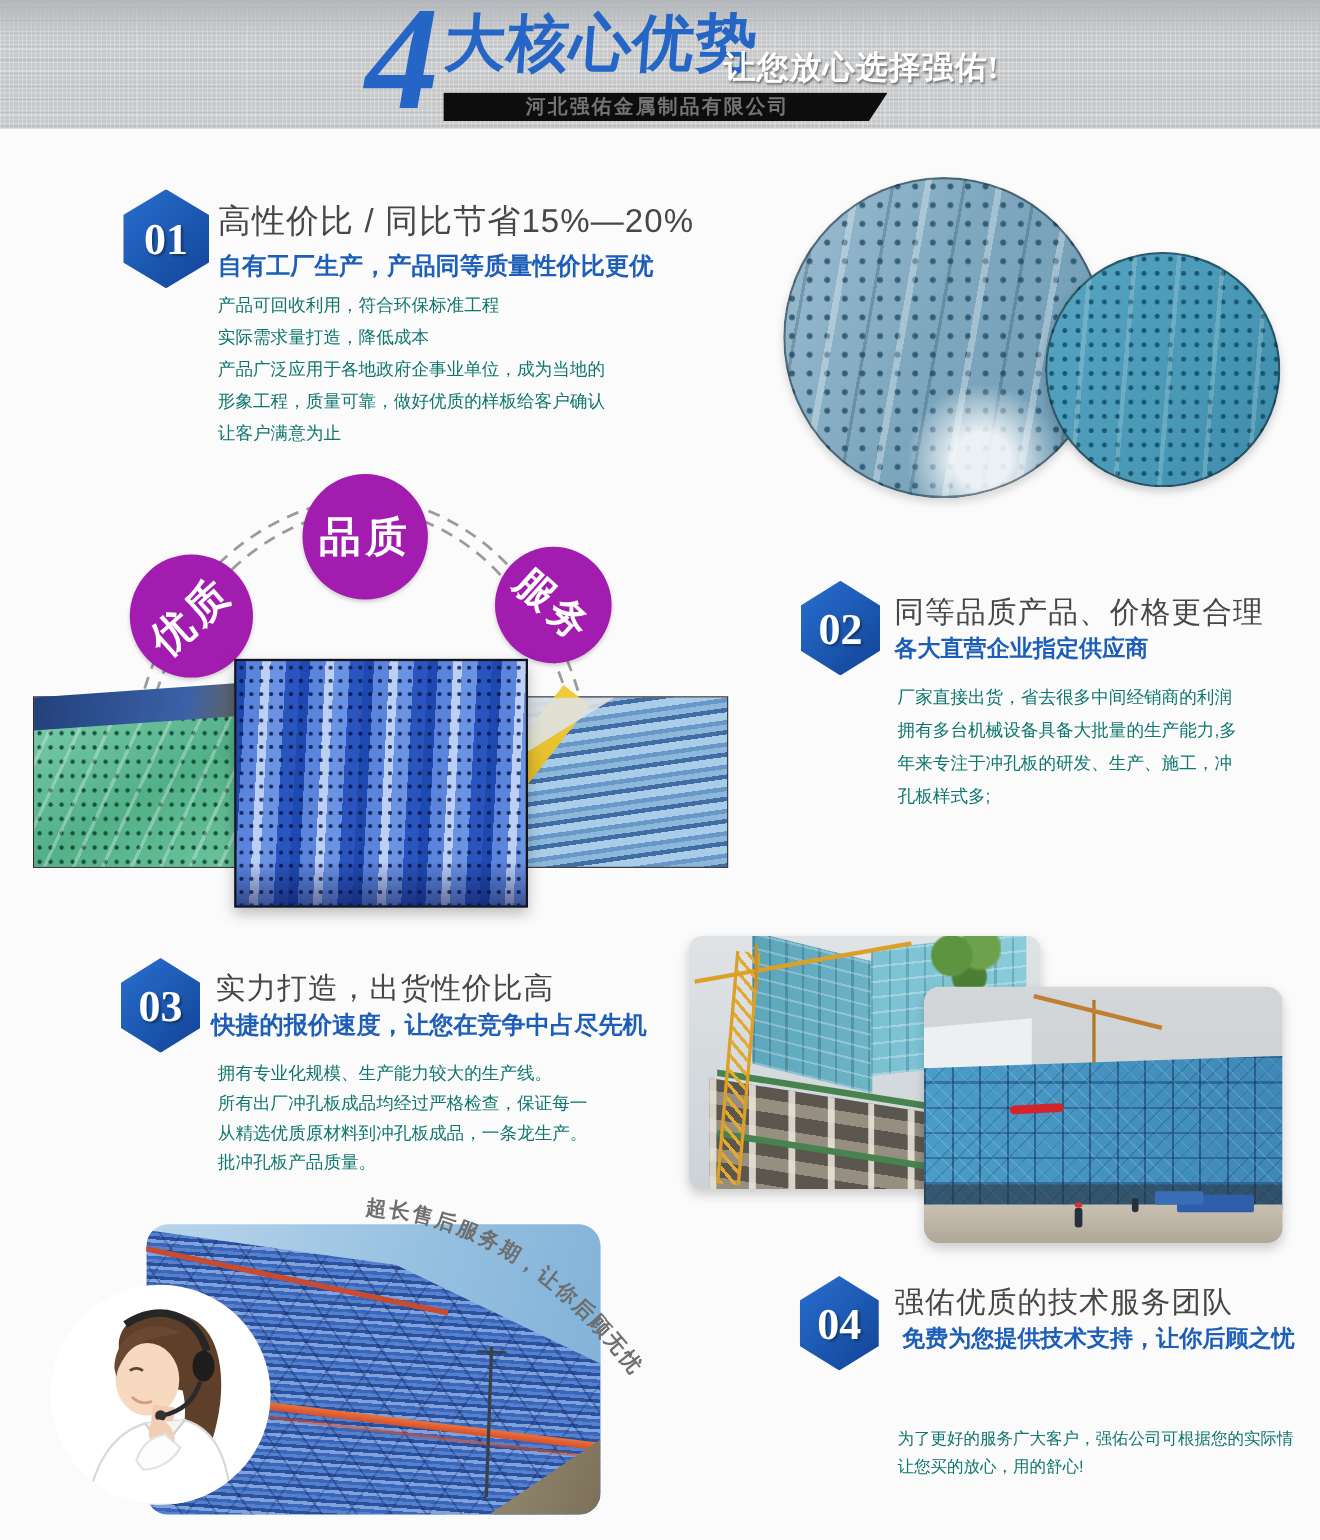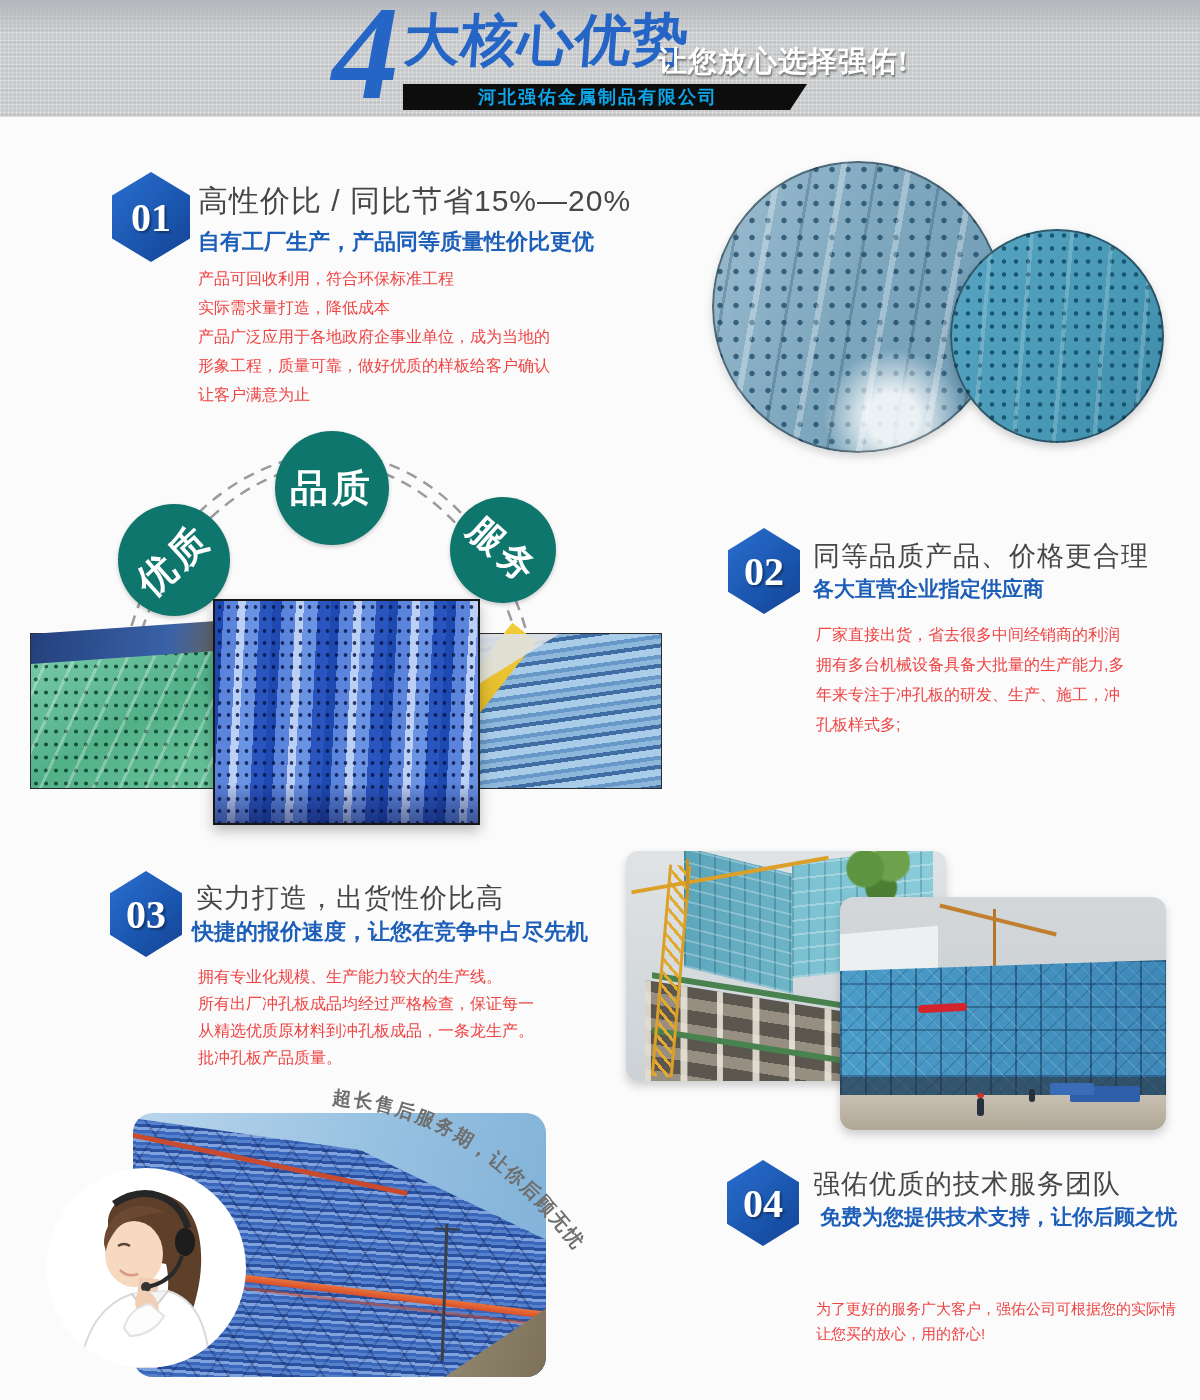--- a/index.html
+++ b/index.html
@@ -17,37 +17,37 @@
   .big4{position:absolute;left:332px;top:-14px;font-family:"Liberation Serif",serif;
     font-size:134px;font-weight:bold;font-style:italic;line-height:1;letter-spacing:-4px;}
   .hd-title{position:absolute;left:404px;top:12px;font-family:"Liberation Serif",serif;
     font-size:56px;font-weight:bold;line-height:1;letter-spacing:1px;transform:skewX(-4deg);}
   .hd-slogan{position:absolute;left:658px;top:42px;font-family:"Liberation Serif",serif;
     font-size:29px;font-weight:bold;color:#ffffff;letter-spacing:1px;
     text-shadow:1px 2px 2px rgba(40,40,40,.55);}
   .hd-bar{position:absolute;left:403px;top:84px;width:404px;height:26px;background:#0d0d0d;
     clip-path:polygon(0 0,100% 0,calc(100% - 17px) 100%,0 100%);
     display:flex;align-items:center;justify-content:center;}
-  .hd-bar span{color:#0ea5e9;font-size:18px;font-weight:bold;letter-spacing:2px;padding-right:14px;}
+  .hd-bar span{color:#737373;font-size:18px;font-weight:bold;letter-spacing:2px;padding-right:14px;}
 
   
   .hex{position:absolute;width:72px;height:86px;
     background:linear-gradient(135deg,#2a6fd0 0%,#1b57b0 55%,#134394 100%);
     clip-path:polygon(50% 0,100% 26%,100% 74%,50% 100%,0 74%,0 26%);
     display:flex;align-items:center;justify-content:center;}
   .hex span{font-family:"Liberation Serif",serif;font-weight:bold;font-size:40px;color:#fff;
     text-shadow:2px 2px 2px rgba(0,0,0,.35);}
   .hex01{left:112px;top:172px;width:78px;height:90px;}
   .hex02{left:728px;top:528px;}
   .hex03{left:110px;top:871px;}
   .hex04{left:727px;top:1160px;}
 
   .adv-title{position:absolute;font-size:29px;font-weight:normal;color:#474747;white-space:nowrap;letter-spacing:1px;}
   .adv-sub{position:absolute;font-family:"Liberation Serif",serif;font-size:22px;font-weight:bold;white-space:nowrap;}
-  .adv-body{position:absolute;font-size:16px;color:#ef4444;}
+  .adv-body{position:absolute;font-size:16px;color:#0f766e;}
   .adv-body div{white-space:nowrap;}
 
   .t01{left:198px;top:181px;font-size:30px;}
   .s01{left:198px;top:227px;}
   .b01{left:198px;top:264px;line-height:29px;}
 
   .t02{left:813px;top:538px;font-size:27px;}
   .s02{left:813px;top:575px;font-size:21px;}
   .b02{left:816px;top:620px;line-height:30px;}
 
@@ -71,21 +71,21 @@
     box-shadow:inset 0 0 0 2px rgba(30,45,55,.55), 0 4px 8px rgba(0,0,0,.15);}
   .perf-small{left:950px;top:229px;width:214px;height:214px;z-index:2;
     background:
       repeating-linear-gradient(95deg, rgba(255,255,255,.18) 0 4px, rgba(255,255,255,0) 4px 40px),
       radial-gradient(circle, rgba(10,70,95,.8) 1.8px, transparent 2.6px),
       linear-gradient(120deg,#57a5c2 0%,#4898b6 60%,#3d8aa8 100%);
     background-size:auto,12px 13px,auto;
     box-shadow:inset 0 0 0 2px rgba(25,40,50,.6), 0 4px 8px rgba(0,0,0,.18);}
 
   
-  .value-circle{position:absolute;border-radius:50%;background:#0f766e;z-index:3;
+  .value-circle{position:absolute;border-radius:50%;background:#a21caf;z-index:3;
     display:flex;align-items:center;justify-content:center;box-shadow:0 2px 4px rgba(0,0,0,.2);font-family:Liberation Serif, serif;}
   .value-circle span{color:#fff;font-weight:bold;letter-spacing:4px;}
   .vc-left{left:118px;top:504px;width:112px;height:112px;}
   .vc-left span{font-size:38px;transform:rotate(-42deg);}
   .vc-center{left:275px;top:431px;width:114px;height:114px;}
   .vc-center span{font-size:38px;}
   .vc-right{left:450px;top:497px;width:106px;height:106px;}
   .vc-right span{font-size:36px;transform:rotate(42deg);}
   .dash-svg{position:absolute;left:55px;top:415px;z-index:2;}
 

